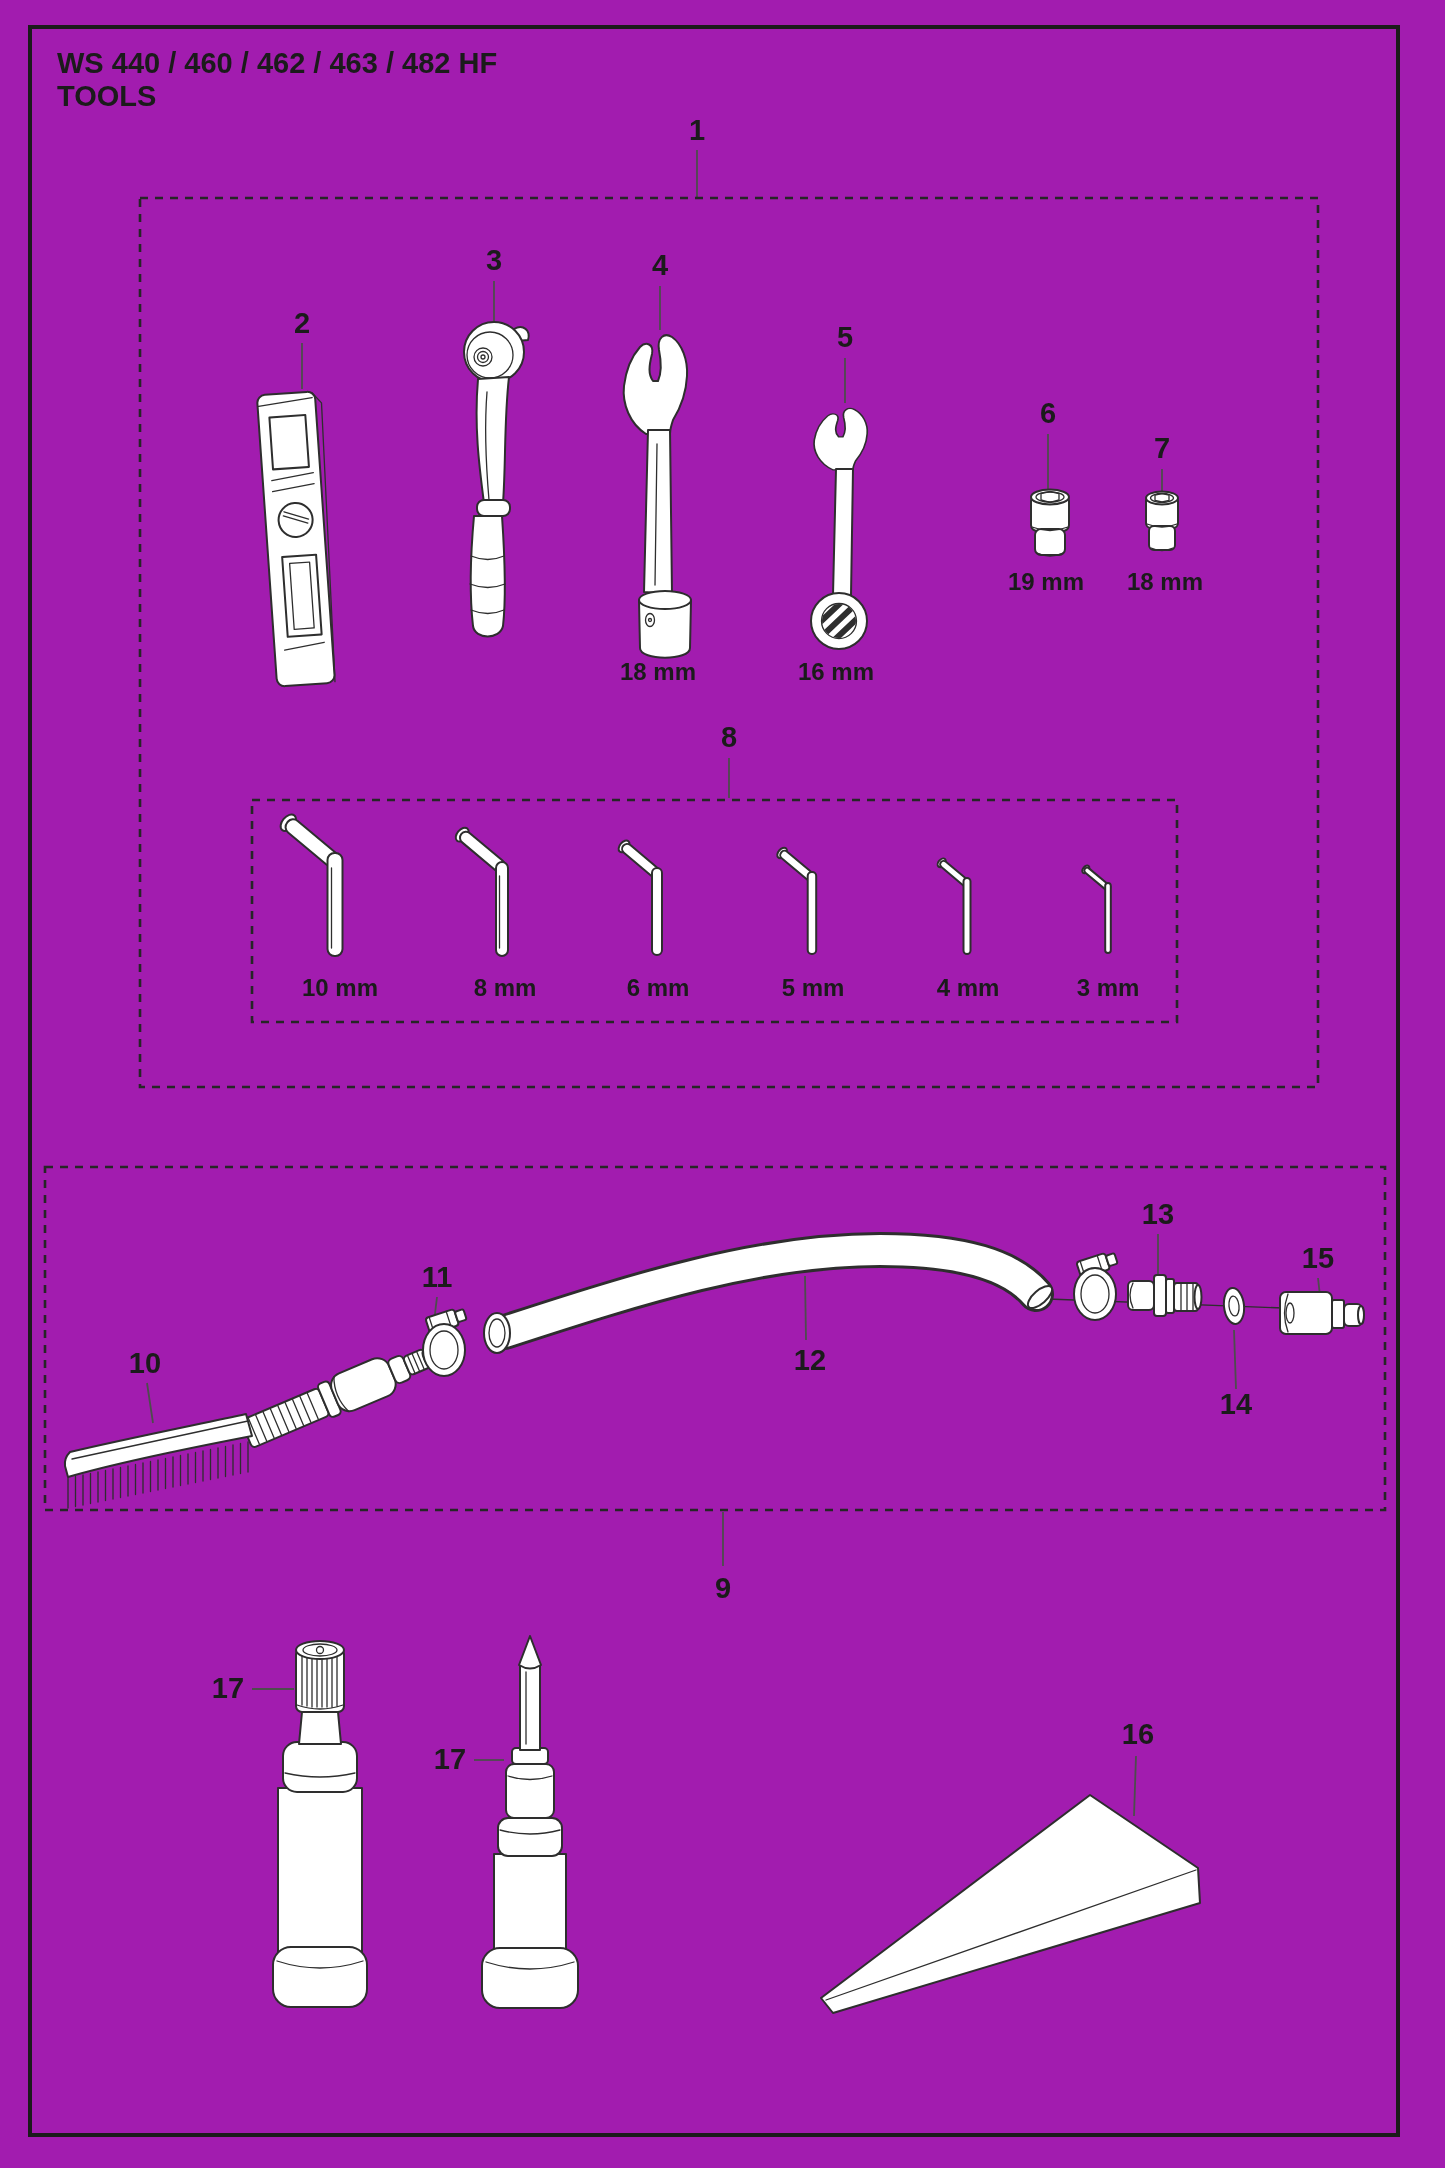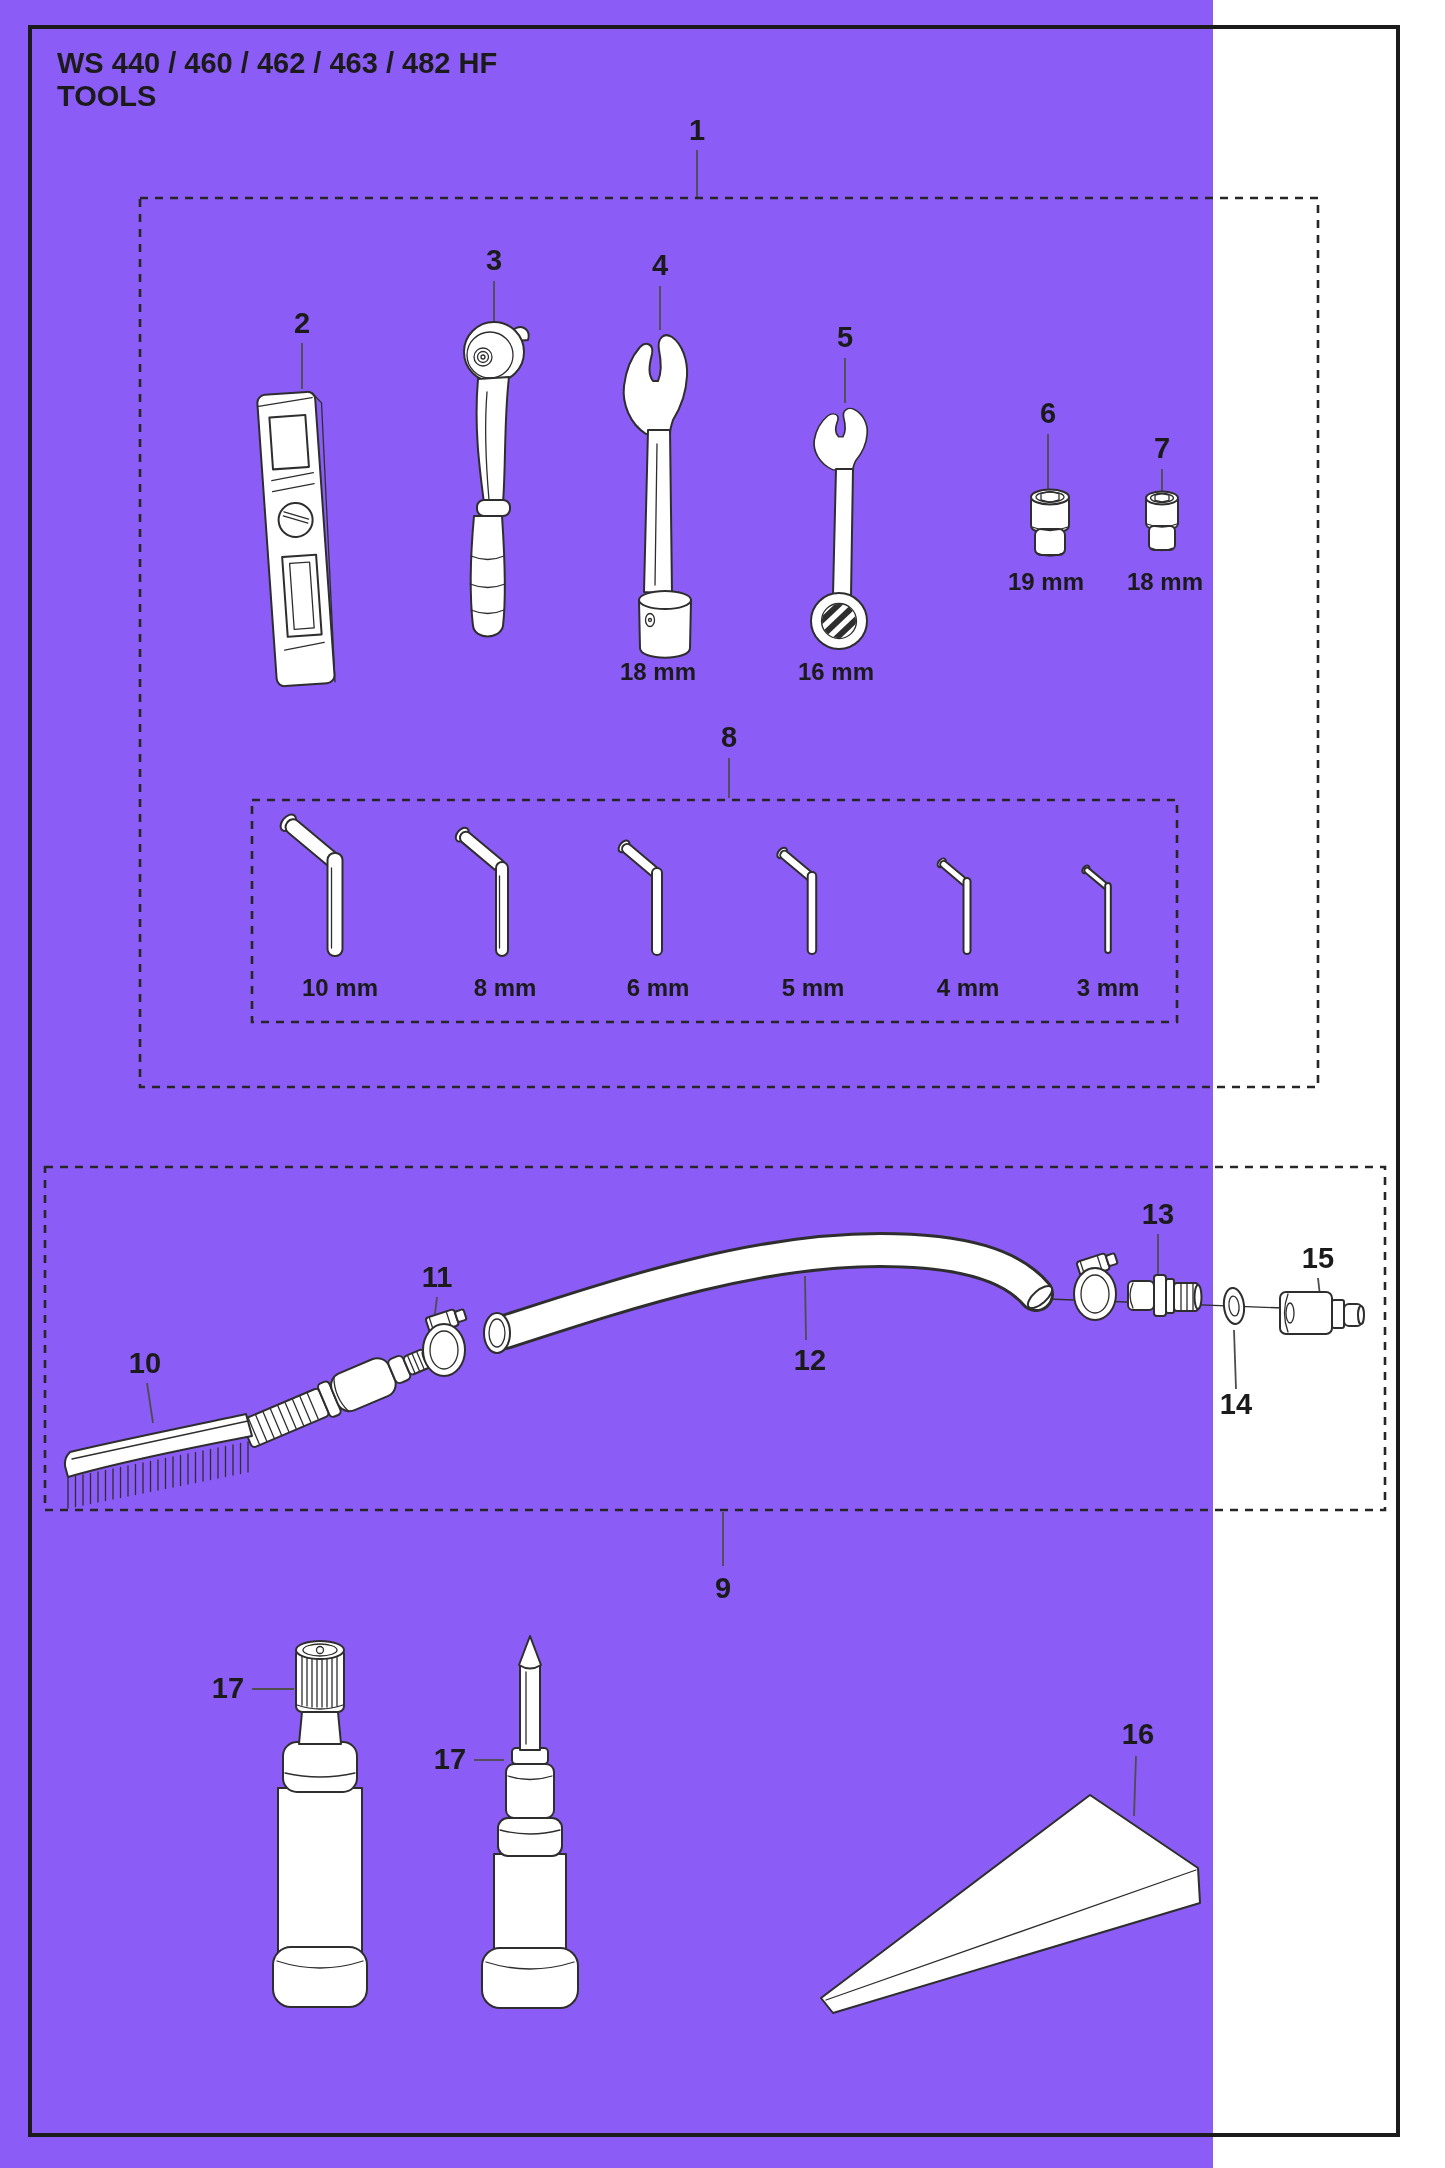--- a/index.html
+++ b/index.html
@@ -1,16 +1,16 @@
 <!DOCTYPE html>
 <html><head>
 <meta charset="utf-8">
 <style>
   html,body{margin:0;padding:0;background:#ffffff}
-  .sheet{position:relative;width:1213px;height:2168px;background:#8b5cf6;font-family:"Liberation Sans",sans-serif}
+  .sheet{position:relative;width:1445px;height:2168px;background:#a21caf;font-family:"Liberation Sans",sans-serif}
   svg{display:block}
   .ln{fill:none;stroke:#2e2e2e;stroke-width:2;stroke-linecap:round;stroke-linejoin:round}
   .thin{stroke-width:1.3}
   .wf{fill:#ffffff;stroke:#2e2e2e;stroke-width:2;stroke-linecap:round;stroke-linejoin:round}
   .leader{fill:none;stroke:#4d4d4d;stroke-width:1.8}
   .dash{fill:none;stroke:#262626;stroke-width:2.6;stroke-dasharray:8 7}
   .callout{font-family:"Liberation Sans",sans-serif;font-weight:bold;font-size:29px;fill:#1b1b1b;text-anchor:middle}
   .sizelbl{font-family:"Liberation Sans",sans-serif;font-weight:bold;font-size:24px;fill:#1b1b1b;text-anchor:middle}
   .title{font-family:"Liberation Sans",sans-serif;font-weight:bold;font-size:29px;fill:#1b1b1b}
 </style>

